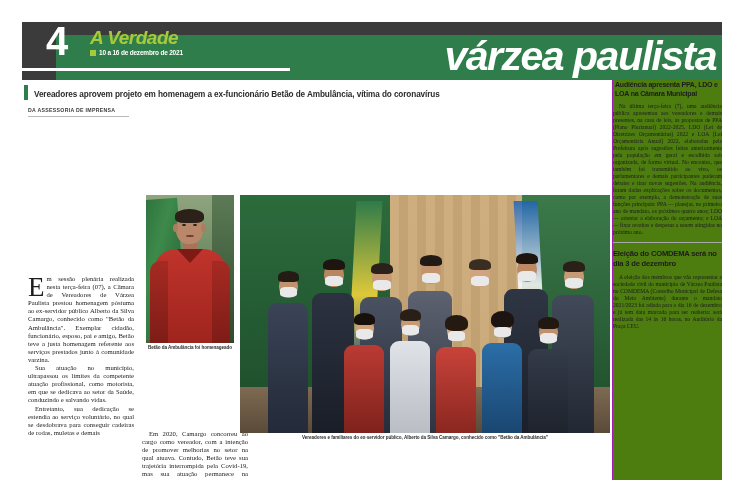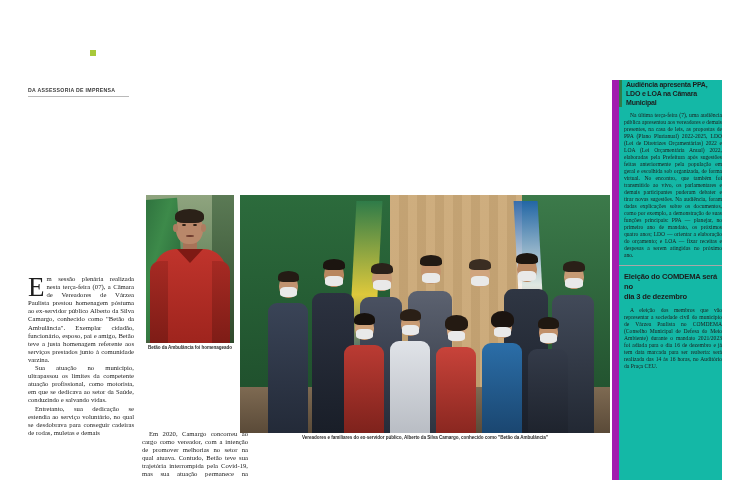--- a/index.html
+++ b/index.html
@@ -166,24 +166,23 @@
   .credit {
     position:absolute; right:2px; top:188px;
     font-family:"Liberation Sans", sans-serif;
     font-size:3.6px; color:#6d6d6d; letter-spacing:0.2px;
   }
 
   
   .sidebar {
     position:absolute; left:612px; top:80px;
     width:110px; height:400px;
-    background:#14b8a6;
+    background:#4d7c0f;
     overflow:hidden;
-    border-left:7px solid #a21caf;
-    padding-left:5px;
+    border-left:1px solid #a21caf;
   }
   .sb-head {
     font-family:"Liberation Sans", sans-serif;
     font-weight:bold;
     font-size:7px; line-height:9px;
     color:#1d1d1d;
     letter-spacing:-0.2px;
     border-left:3px solid #2f7d4a;
     padding-left:4px;
     margin-left:-5px;
@@ -248,29 +247,37 @@
   .p-head { position:absolute; border-radius:48%; }
   .p-hair { position:absolute; border-radius:50% 50% 25% 25%; }
   .p-mask { position:absolute; background:#e9e9e9; border-radius:30%; }
   .p-body { position:absolute; border-radius:9px 9px 0 0; }
 </style>
 </head>
 <body>
 
 <div id="page">
 
+  <div class="masthead">
+    <div class="mast-darkband"></div>
+    <div class="mast-darkband2"></div>
+    <div class="mast-rule"></div>
+    <div class="mast-city">várzea paulista</div>
+  </div>
   <div class="folio">4</div>
+  <div class="mast-title">A Verdade</div>
   <div class="mast-date-row">
     <span class="mast-sq"></span>
     <span class="mast-date">10 a 16 de dezembro de 2021</span>
   </div>
 
   <div class="main-col">
 
 
+    <div class="subhead">Vereadores aprovem projeto em homenagem a ex-funcionário Betão de Ambulância, vítima do coronavírus</div>
 
     <div class="byline">DA ASSESSORIA DE IMPRENSA</div>
     <div class="byline-rule"></div>
 
     <div class="body-area">
       <div class="col col1">
         <p class="dropcap noind">Em sessão plenária realizada nesta terça-feira (07), a Câmara de Vereadores de Várzea Paulista prestou homenagem póstuma ao ex-servidor público Alberto da Silva Camargo, conhecido como "Betão da Ambulância". Exemplar cidadão, funcionário, esposo, pai e amigo, Betão teve a justa homenagem referente aos serviços prestados junto à comunidade varzina.</p>
         <p>Sua atuação no município, ultrapassou os limites da competente atuação profissional, como motorista, em que se dedicava ao setor da Saúde, conduzindo e salvando vidas.</p>
         <p>Entretanto, sua dedicação se estendia ao serviço voluntário, no qual se desdobrava para conseguir cadeiras de rodas, muletas e demais</p>
       </div>

